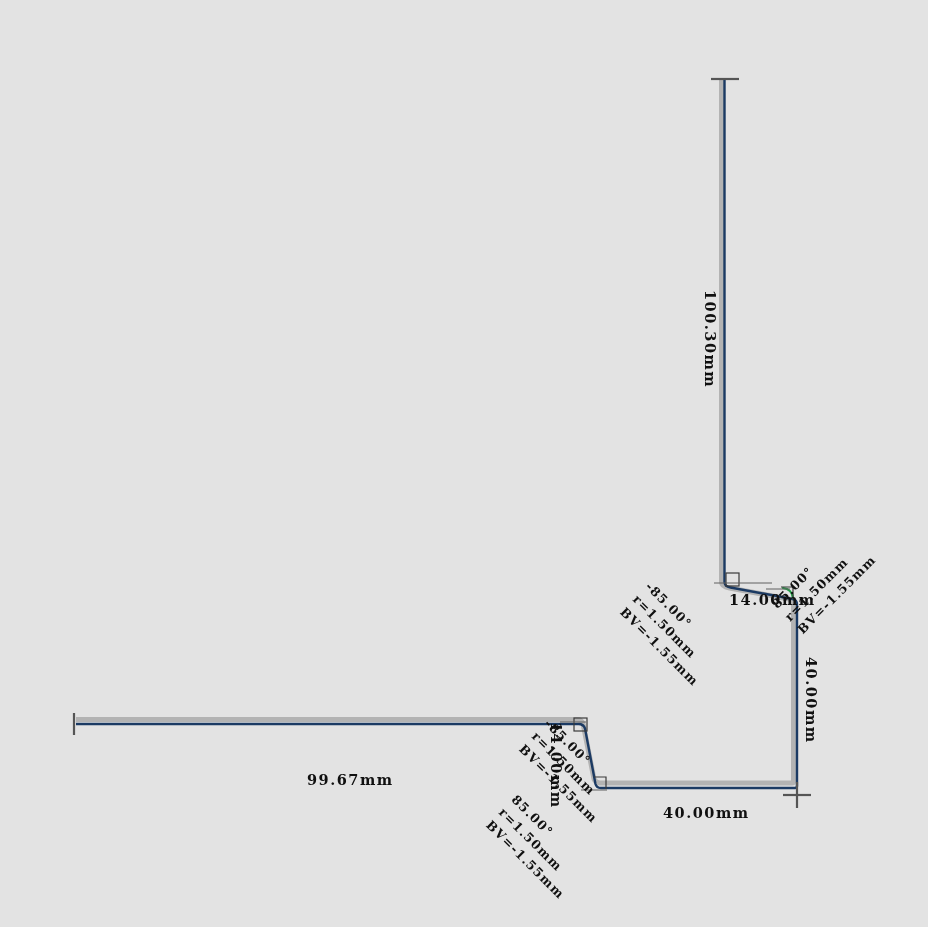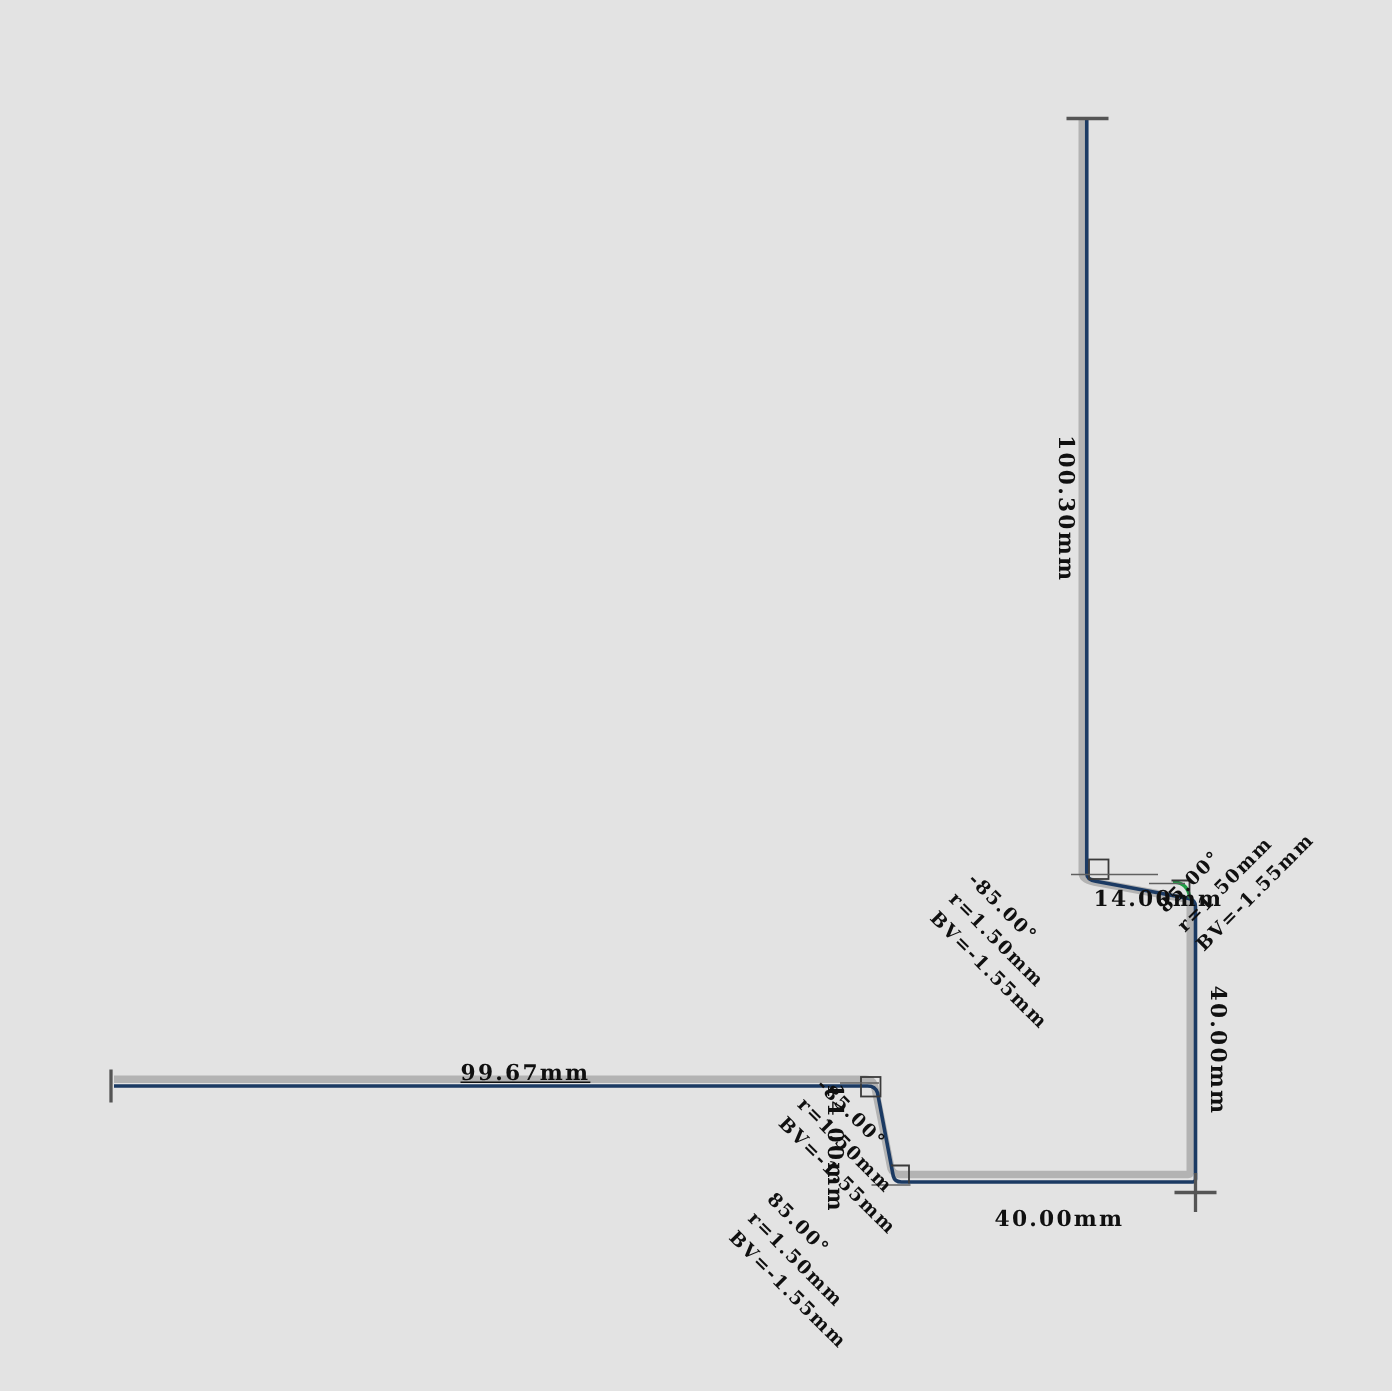--- a/index.html
+++ b/index.html
@@ -75,21 +75,21 @@
       <line x1="714" y1="583" x2="772" y2="583"></line>
       <line x1="560" y1="722" x2="586" y2="722"></line>
       <line x1="581" y1="790" x2="607" y2="790"></line>
       <line x1="766" y1="589" x2="790" y2="589"></line>
     </g>
 
   </svg>
 
   <div class="lbl big rot90" style="left:719px;top:290px;">100.30mm</div>
 
-  <div class="lbl big" style="left:307px;top:707px;text-decoration:underline;">99.67mm</div>
+  <div class="lbl big" style="left:307px;top:771px;">99.67mm</div>
 
   <div class="lbl big" style="left:729px;top:591px;">14.00mm</div>
 
   <div class="lbl big rot90" style="left:820px;top:657px;">40.00mm</div>
 
   <div class="lbl big" style="left:663px;top:804px;">40.00mm</div>
 
   <div class="lbl big rot90" style="left:565px;top:722px;">14.00mm</div>
 
   <div class="blk rotneg45" style="left:768px;top:600px;">

